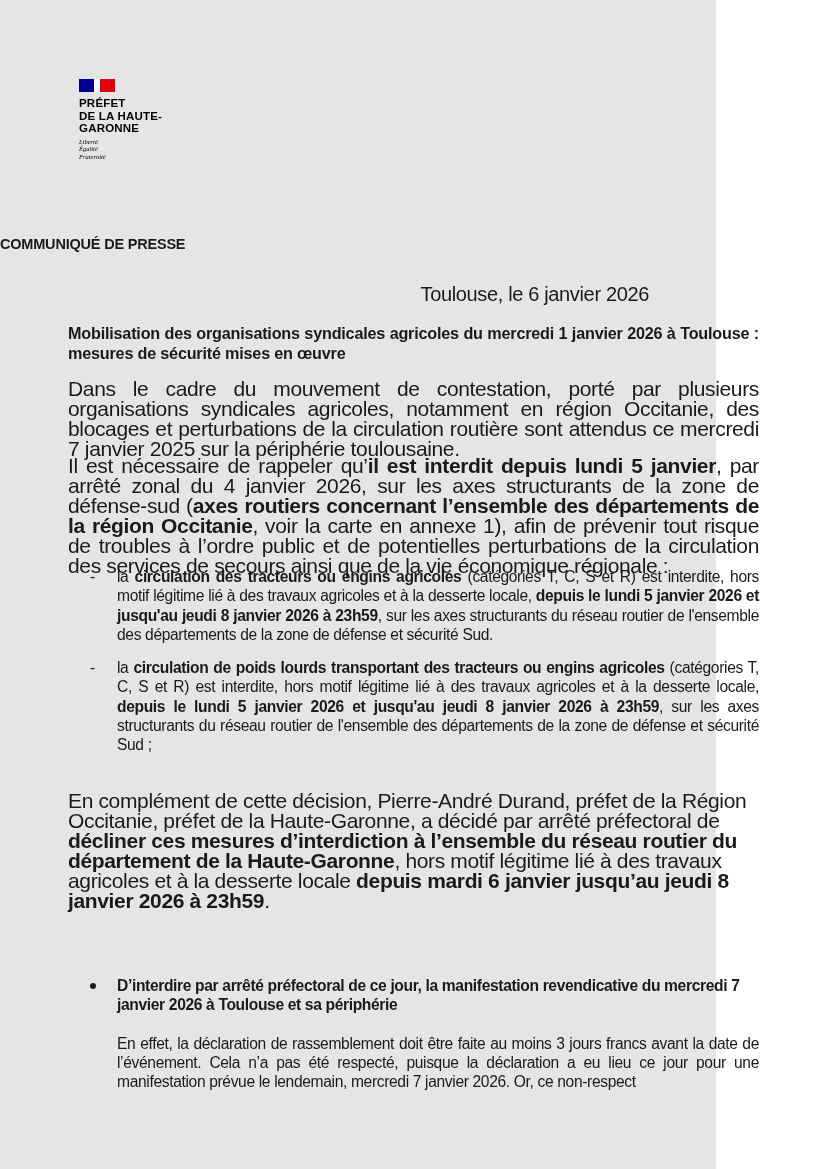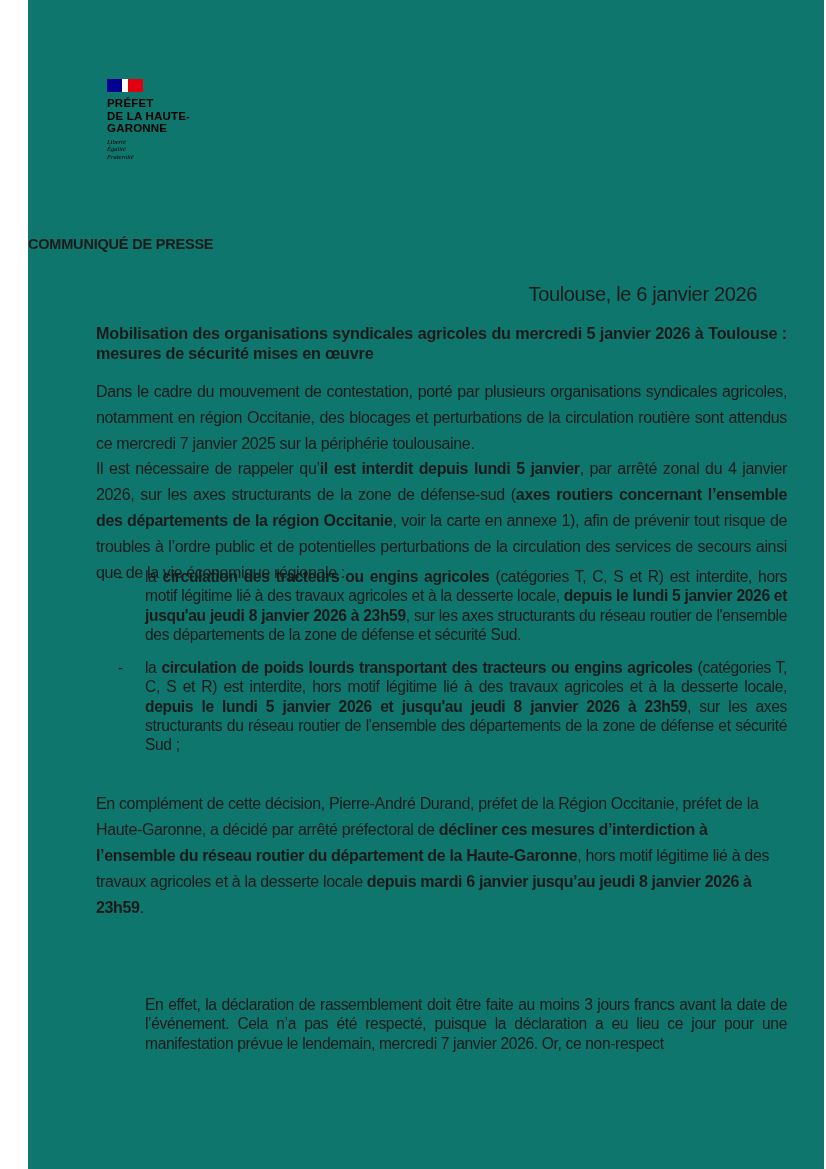--- a/index.html
+++ b/index.html
@@ -11,24 +11,23 @@
       width: 826px;
       height: 1169px;
       position: relative;
       overflow: hidden;
       font-family: "Liberation Sans", sans-serif;
       color: #1a1a1a;
     }
     .page {
       position: absolute;
       left: 0; top: 0;
-      width: 796px;
+      width: 716px;
       height: 1169px;
-      background: #0f766e;
-      margin-left: 28px;
+      background: #e5e5e5;
     }
     
     .logo {
       position: absolute;
       left: 79px;
       top: 79px;
     }
     .flag {
       display: flex;
       width: 36px;
@@ -52,22 +51,22 @@
       font-style: italic;
       font-size: 6.5px;
       line-height: 7.5px;
       color: #000;
     }
     
     .text {
       position: absolute;
       left: 68px;
       width: 691px;
-      font-size: 16px;
-      line-height: 26px;
+      font-size: 21px;
+      line-height: 20px;
       font-family: "Liberation Sans Narrow", "Liberation Sans", sans-serif;
       letter-spacing: -0.35px;
     }
     .heading-center {
       position: absolute;
       left: 0; width: 826px;
       top: 236px;
       text-align: left;
       font-weight: bold;
       font-size: 14.5px;
@@ -162,21 +161,21 @@
       <div>Liberté</div>
       <div>Égalité</div>
       <div>Fraternité</div>
     </div>
   </div>
 
   <div class="heading-center">COMMUNIQUÉ DE PRESSE</div>
 
   <div class="date-line">Toulouse, le 6 janvier 2026</div>
 
-  <div class="text title">Mobilisation des organisations syndicales agricoles du mercredi 5 janvier 2026 à Toulouse : mesures de sécurité mises en œuvre</div>
+  <div class="text title">Mobilisation des organisations syndicales agricoles du mercredi 1 janvier 2026 à Toulouse : mesures de sécurité mises en œuvre</div>
 
   <div class="text justify p1">Dans le cadre du mouvement de contestation, porté par plusieurs organisations syndicales agricoles, notamment en région Occitanie, des blocages et perturbations de la circulation routière sont attendus ce mercredi 7 janvier 2025 sur la périphérie toulousaine.</div>
 
   <div class="text justify p2"><span>Il est nécessaire de rappeler qu’</span><b>il est interdit depuis lundi 5 janvier</b><span>, par arrêté zonal du 4 janvier 2026, sur les axes structurants de la zone de défense-sud (</span><b>axes routiers concernant l’ensemble des départements de la région Occitanie</b><span>, voir la carte en annexe 1), afin de prévenir tout risque de troubles à l’ordre public et de potentielles perturbations de la circulation des services de secours ainsi que de la vie économique régionale :</span></div>
 
   <div class="list li1">
     <div class="list-item">
       <span class="dash">-</span>
       <span><span>la </span><b>circulation des tracteurs ou engins agricoles</b><span> (catégories T, C, S et R) est interdite, hors motif légitime lié à des travaux agricoles et à la desserte locale, </span><b>depuis le lundi 5 janvier 2026 et jusqu'au jeudi 8 janvier 2026 à 23h59</b><span>, sur les axes structurants du réseau routier de l'ensemble des départements de la zone de défense et sécurité Sud.</span></span>
     </div>
@@ -186,16 +185,20 @@
     <div class="list-item">
       <span class="dash">-</span>
       <span><span>la </span><b>circulation de poids lourds transportant des tracteurs ou engins agricoles</b><span> (catégories T, C, S et R) est interdite, hors motif légitime lié à des travaux agricoles et à la desserte locale, </span><b>depuis le lundi 5 janvier 2026 et jusqu'au jeudi 8 janvier 2026 à 23h59</b><span>, sur les axes structurants du réseau routier de l'ensemble des départements de la zone de défense et sécurité Sud ;</span></span>
     </div>
   </div>
 
   <div class="text p3"><span>En complément de cette décision, Pierre-André Durand, préfet de la Région Occitanie, préfet de la Haute-Garonne, a décidé par arrêté préfectoral de </span><b>décliner ces mesures d’interdiction à l’ensemble du réseau routier du département de la Haute-Garonne</b><span>, hors motif légitime lié à des travaux agricoles et à la desserte locale </span><b>depuis mardi 6 janvier jusqu’au jeudi 8 janvier 2026 à 23h59</b><span>.</span></div>
 
 
   <div class="bullet-block">
+    <div class="bullet-item">
+      <span class="bullet-dot"></span>
+      <span>D’interdire par arrêté préfectoral de ce jour, la manifestation revendicative du mercredi 7 janvier 2026 à Toulouse et sa périphérie</span>
+    </div>
     <div class="bullet-sub">En effet, la déclaration de rassemblement doit être faite au moins 3 jours francs avant la date de l’événement. Cela n’a pas été respecté, puisque la déclaration a eu lieu ce jour pour une manifestation prévue le lendemain, mercredi 7 janvier 2026. Or, ce non-respect</div>
   </div>
 
 </div>
 
 </body></html>

